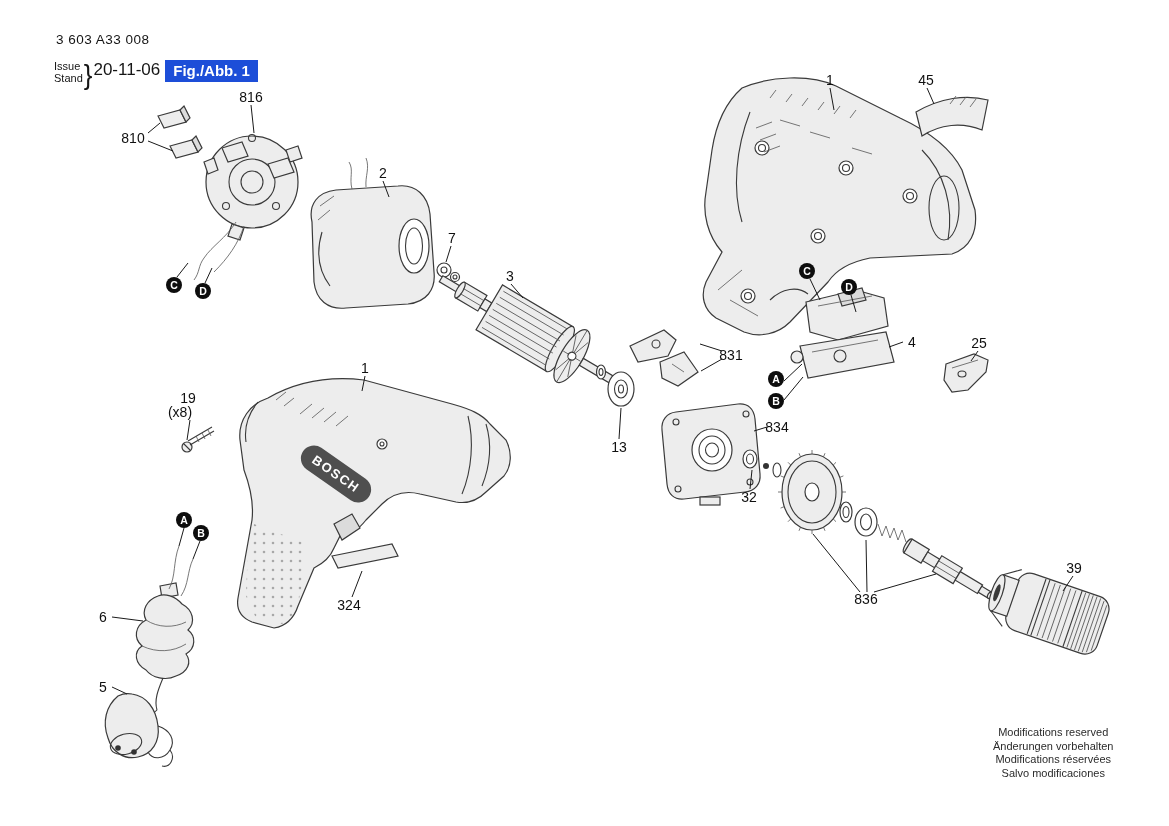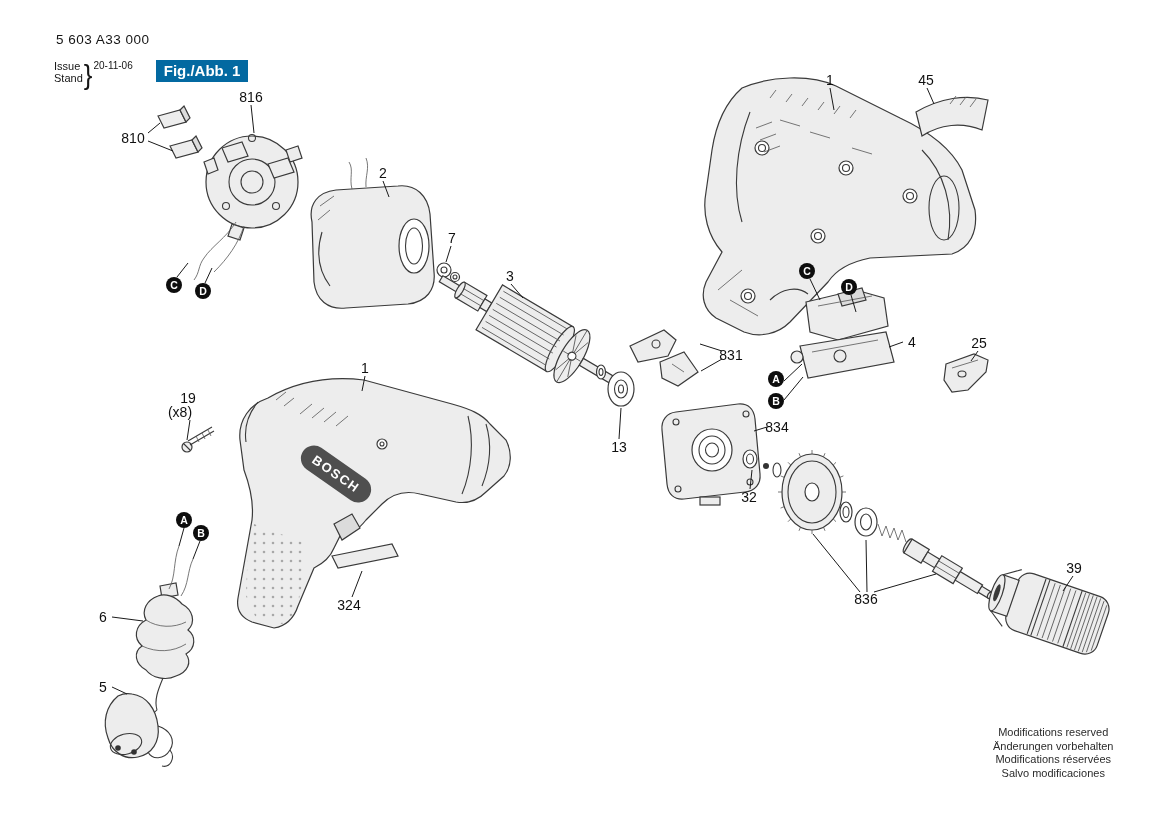--- a/index.html
+++ b/index.html
@@ -20,22 +20,22 @@
   }
   .callout {
     position:absolute; width:16px; height:16px; margin-left:-8px; margin-top:-8px;
     border-radius:50%; background:#0d0d0d; color:#fff; font-size:10.5px;
     font-weight:bold; text-align:center; line-height:16px;
   }
   .hdr-partno { position:absolute; left:56px; top:32px; font-size:13.5px; letter-spacing:0.5px; }
   .hdr-row { position:absolute; left:54px; top:60px; display:flex; align-items:flex-start; }
   .issue-col { display:flex; flex-direction:column; font-size:11px; line-height:12px; }
   .brace { font-size:26px; font-weight:300; margin:0 1px 0 1px; transform:scaleY(1.05); }
-  .hdr-date { font-size:10px; margin-right:23px; }
-  .figbox { background:#0369a1; color:#fff; font-weight:bold; font-size:15px; padding:2px 8px 3px 8px; }
+  .hdr-date { font-size:17px; margin-right:5px; }
+  .figbox { background:#1d4ed8; color:#fff; font-weight:bold; font-size:15px; padding:2px 8px 3px 8px; }
   .footer { position:absolute; left:993px; top:726px; font-size:11px; line-height:13.5px; color:#2b2b2b;text-align:center; }
 </style>
 </head>
 <body>
 
 <div class="page">
 
   <svg class="art" width="1169" height="826" viewBox="0 0 1169 826">
     <defs>
       <pattern id="gripdots" patternUnits="userSpaceOnUse" width="9" height="9">
@@ -351,21 +351,21 @@
       <line class="lead" x1="205" y1="283" x2="212" y2="268"></line>
       <line class="lead" x1="810" y1="279" x2="820" y2="300"></line>
       <line class="lead" x1="851" y1="295" x2="856" y2="312"></line>
       <line class="lead" x1="784" y1="381" x2="802" y2="364"></line>
       <line class="lead" x1="784" y1="400" x2="803" y2="377"></line>
       <line class="lead" x1="184" y1="528" x2="179" y2="546"></line>
       <line class="lead" x1="200" y1="541" x2="193" y2="559"></line>
     </g>
   </svg>
 
-  <div class="hdr-partno">5 603 A33 000</div>
+  <div class="hdr-partno">3 603 A33 008</div>
   <div class="hdr-row">
     <div class="issue-col">
       <span>Issue</span>
       <span>Stand</span>
     </div>
     <span class="brace">}</span>
     <span class="hdr-date">20-11-06</span>
     <span class="figbox">Fig./Abb. 1</span>
   </div>
 

